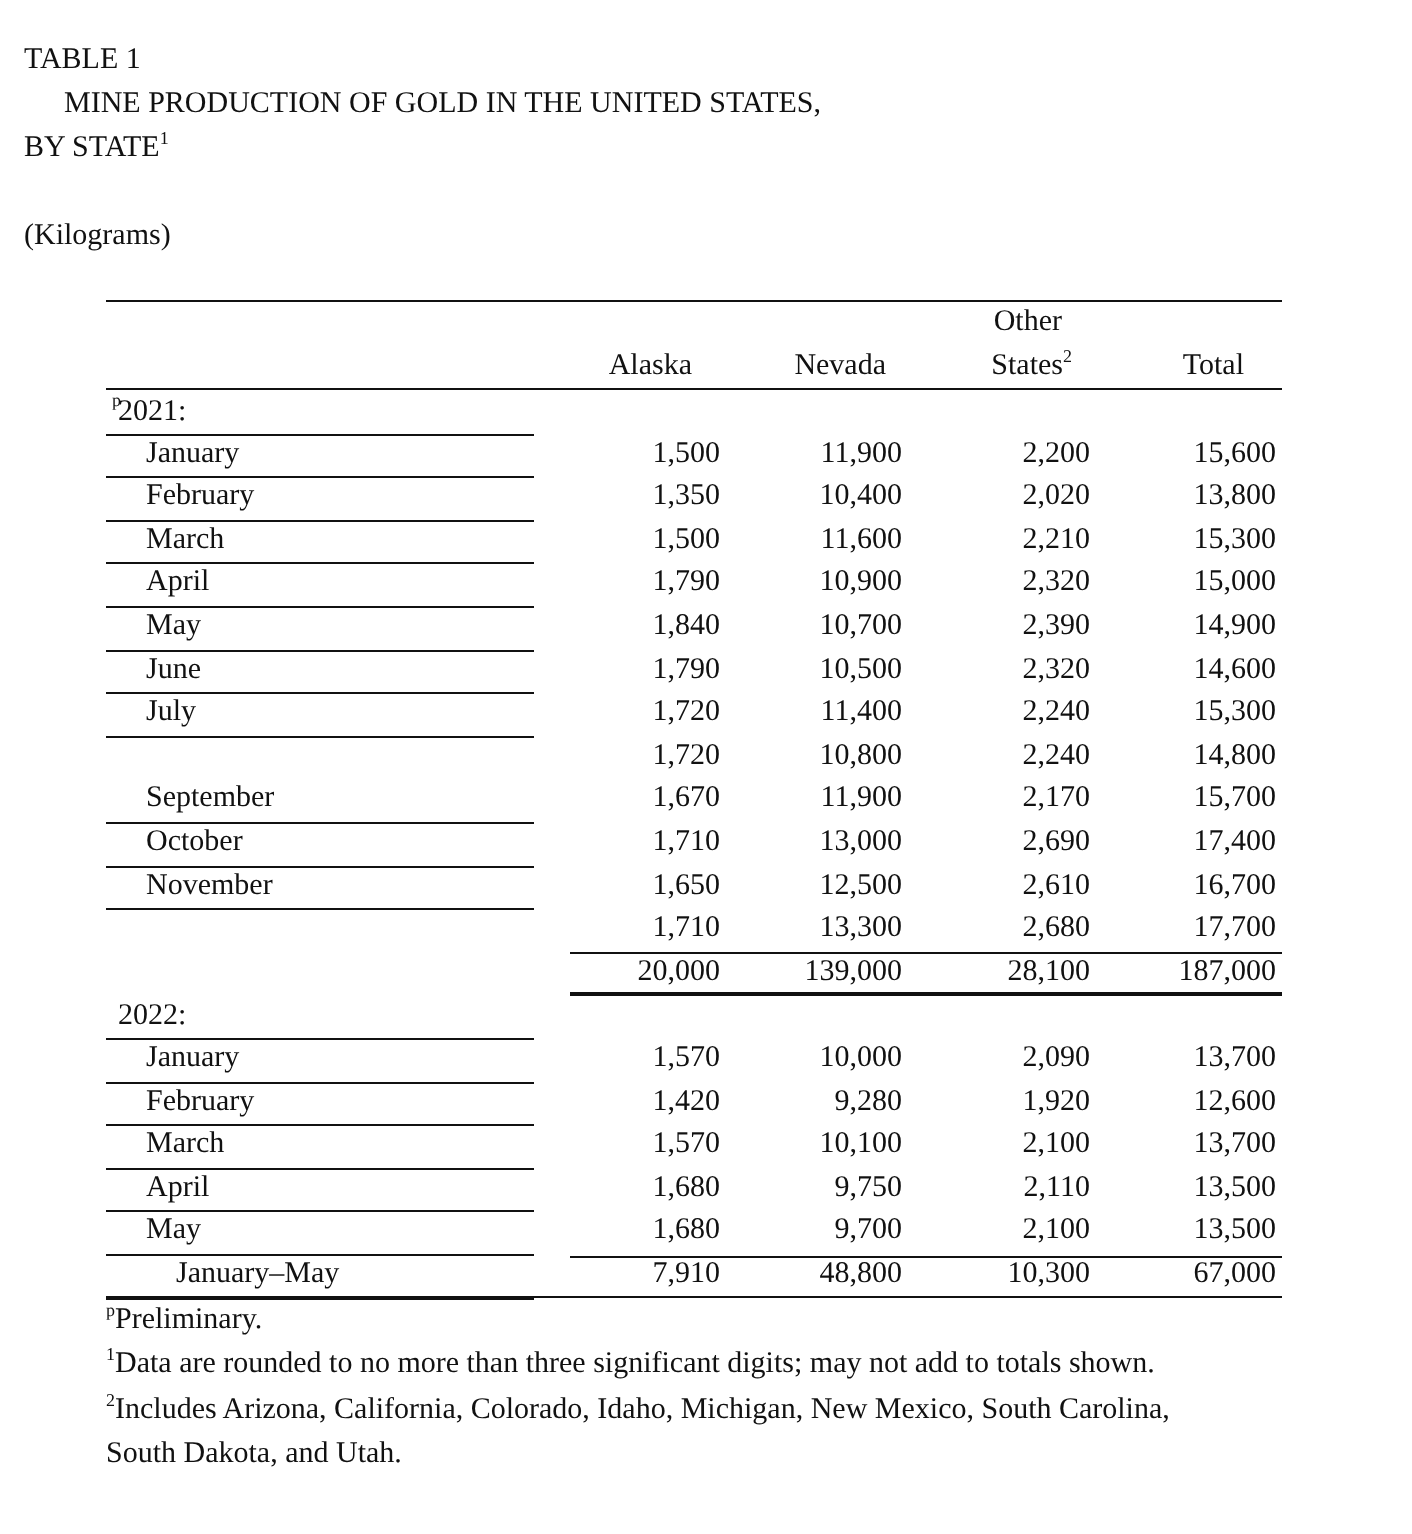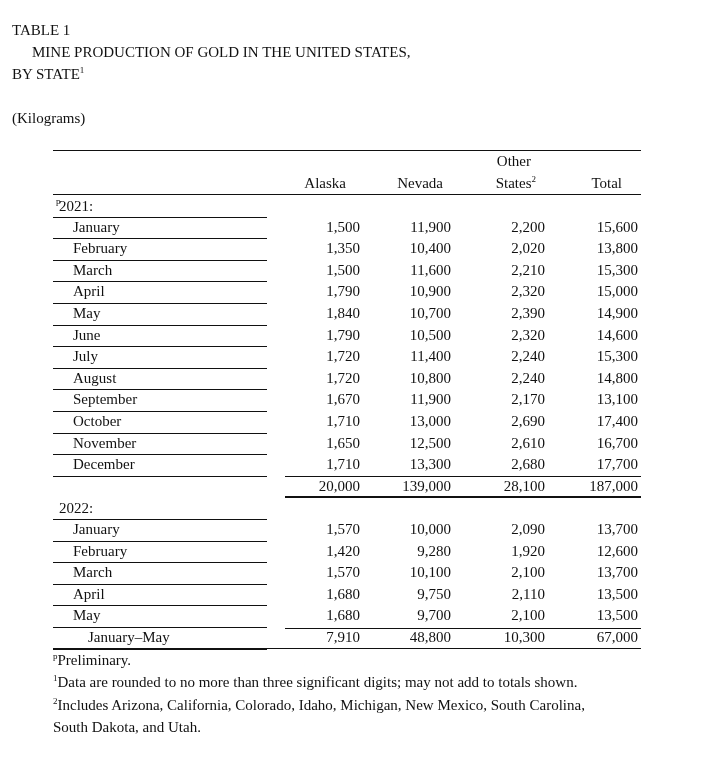--- a/index.html
+++ b/index.html
@@ -109,59 +109,53 @@
     <div class="row" style="top: 347.2px;">
       <div class="lbl">
         <span>July</span>
       </div>
       <div class="c c1">1,720</div>
       <div class="c c2">11,400</div>
       <div class="c c3">2,240</div>
       <div class="c c4">15,300</div>
     </div>
     <div class="row" style="top: 368.8px;">
-      <div class="lbl">
-        <span>August</span>
-      </div>
       <div class="c c1">1,720</div>
       <div class="c c2">10,800</div>
       <div class="c c3">2,240</div>
       <div class="c c4">14,800</div>
     </div>
     <div class="row" style="top: 390.4px;">
       <div class="lbl">
         <span>September</span>
       </div>
       <div class="c c1">1,670</div>
       <div class="c c2">11,900</div>
       <div class="c c3">2,170</div>
-      <div class="c c4">13,100</div>
+      <div class="c c4">15,700</div>
     </div>
     <div class="row" style="top: 412px;">
       <div class="lbl">
         <span>October</span>
       </div>
       <div class="c c1">1,710</div>
       <div class="c c2">13,000</div>
       <div class="c c3">2,690</div>
       <div class="c c4">17,400</div>
     </div>
     <div class="row" style="top: 433.6px;">
       <div class="lbl">
         <span>November</span>
       </div>
       <div class="c c1">1,650</div>
       <div class="c c2">12,500</div>
       <div class="c c3">2,610</div>
       <div class="c c4">16,700</div>
     </div>
     <div class="row" style="top: 455.2px;">
-      <div class="lbl">
-        <span>December</span>
-      </div>
       <div class="c c1">1,710</div>
       <div class="c c2">13,300</div>
       <div class="c c3">2,680</div>
       <div class="c c4">17,700</div>
     </div>
     <div class="rule" style="left: 285px; width: 356px; top: 476.3px;"></div>
     <div class="row" style="top: 476.8px;">
       <div class="c c1">20,000</div>
       <div class="c c2">139,000</div>
       <div class="c c3">28,100</div>

